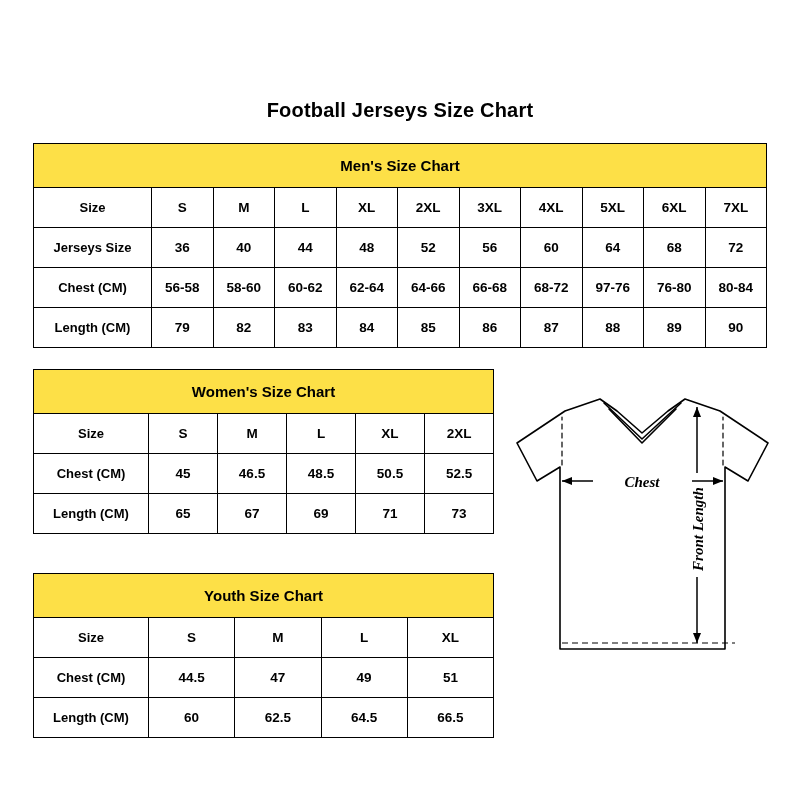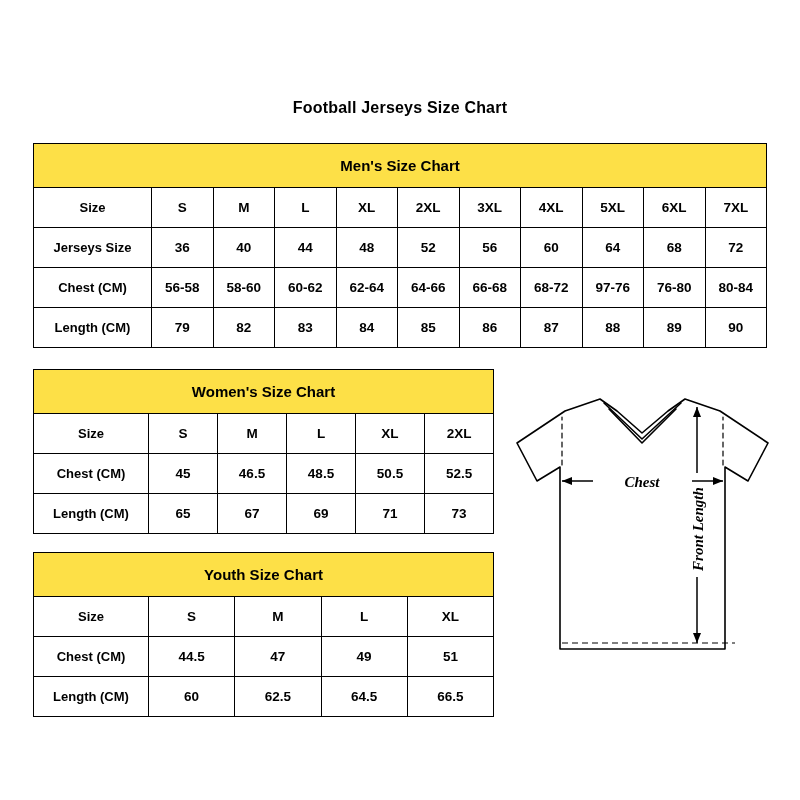--- a/index.html
+++ b/index.html
@@ -15,21 +15,21 @@
     position: relative;
     overflow: hidden;
   }
 
   #page-title {
     position: absolute;
     top: 99px;
     left: 0;
     width: 800px;
     text-align: center;
-    font-size: 16px;
+    font-size: 20px;
     font-weight: bold;
     letter-spacing: 0.2px;
   }
 
   table.size-table {
     border-collapse: collapse;
     table-layout: fixed;
     position: absolute;
     border: 1px solid #000;
   }
@@ -72,21 +72,21 @@
     top: 369px;
     left: 33px;
     width: 460px;
     padding-left: 8px;
   }
   #womens-table col.lbl { width: 115px; }
   #womens-table col.val { width: 69px; }
 
   
   #youth-table {
-    top: 552px;
+    top: 573px;
     left: 33px;
     width: 460px;
   }
   #youth-table col.lbl { width: 115px; }
   #youth-table col.val { width: 86.25px; }
 
   
   #shirt-diagram {
     position: absolute;
     left: 505px;

